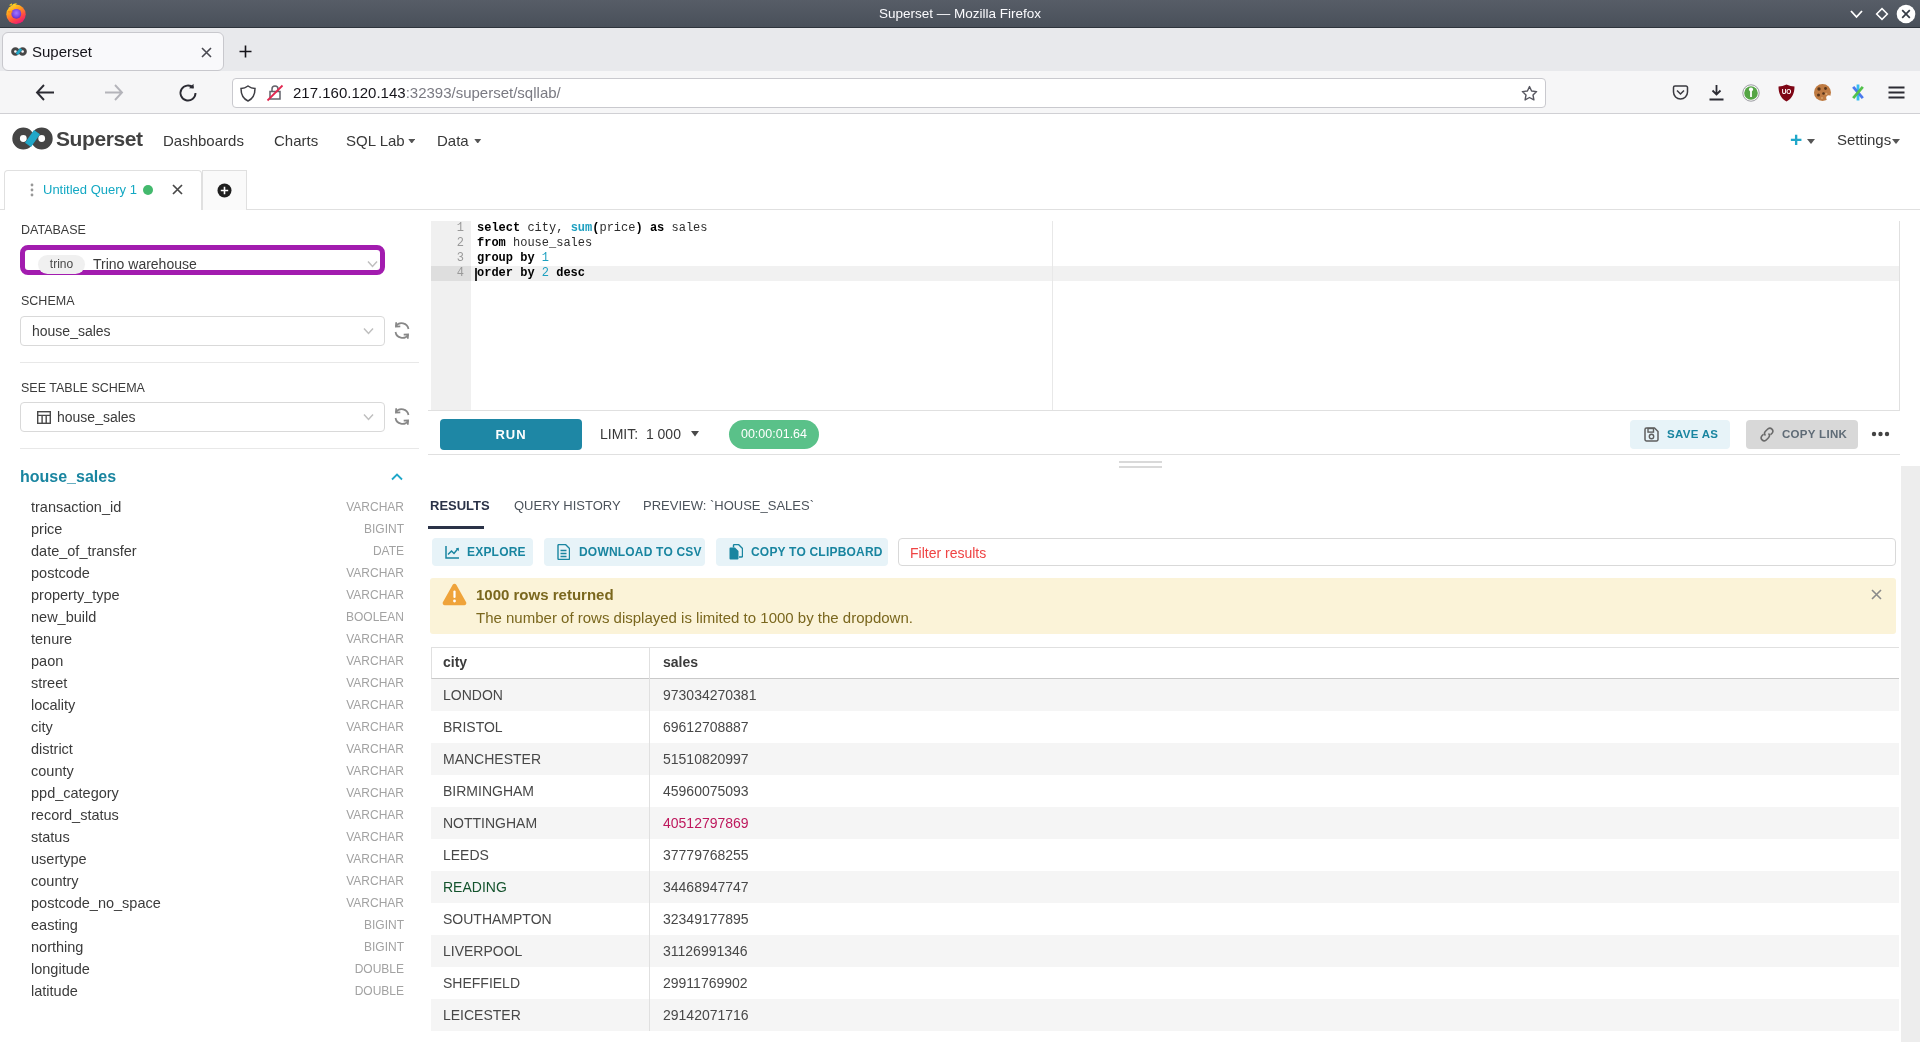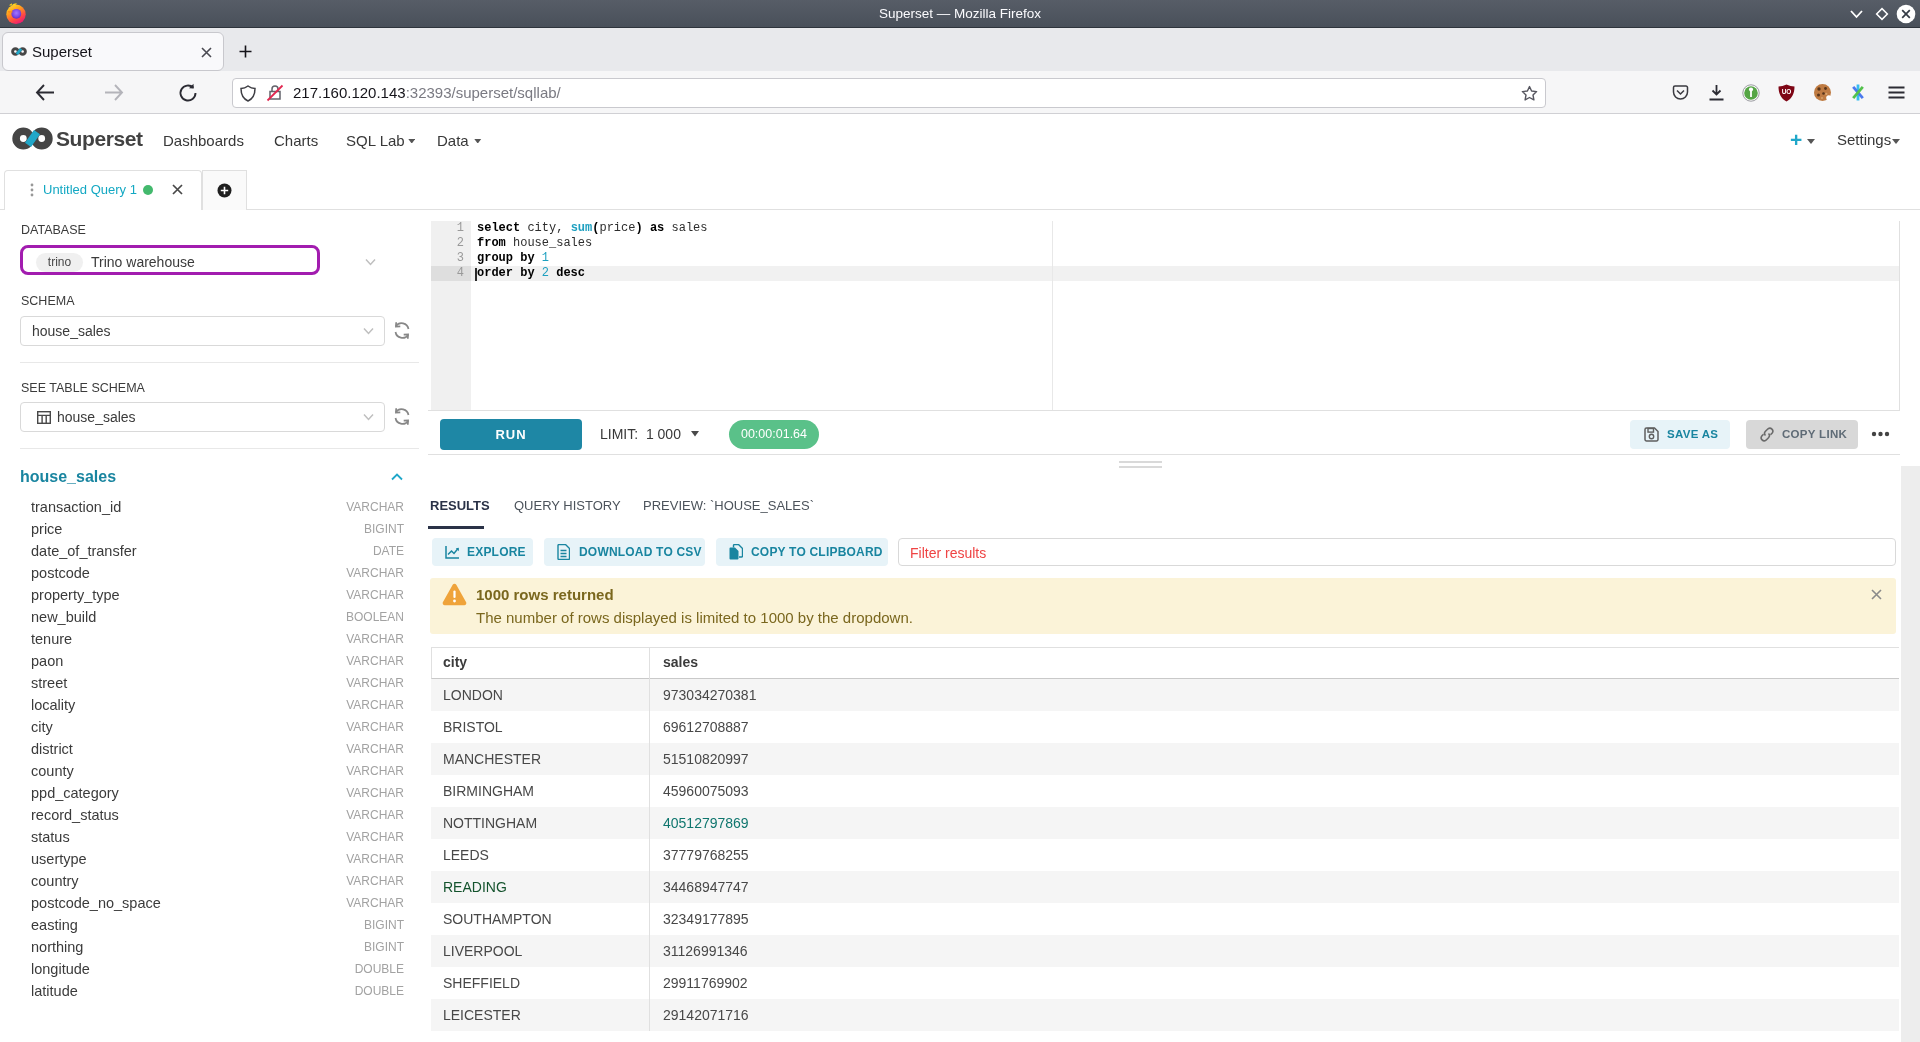--- a/index.html
+++ b/index.html
@@ -165,21 +165,21 @@
         <path d="M1,1 L10,10 M10,1 L1,10" stroke="#484848" stroke-width="1.7"></path>
       </svg>
   <svg class="abs" style="left:217px;top:13px" width="15" height="15" viewBox="0 0 15 15">
         <circle cx="7.5" cy="7.5" r="7" fill="#1f1f1f"></circle>
         <path d="M7.5,3.8 L7.5,11.2 M3.8,7.5 L11.2,7.5" stroke="#fff" stroke-width="1.6"></path>
       </svg>
 </div>
 
 <div class="abs" id="sidebar" style="left:0;top:210px;width:427px;height:832px;background:#fff;">
   <div class="abs" style="left:21px;top:13px;font-size:12.5px;color:#3b3b3b;">DATABASE</div>
-  <div class="abs" style="left:20px;top:35px;width:300px;height:30px;border:3px solid #a21caf;border-radius:8px;background:#fff;">
+  <div class="abs" style="left:20px;top:35px;width:365px;height:30px;border:5px solid #a21caf;border-radius:8px;background:#fff;">
     <div class="abs" style="left:13px;top:5px;width:47px;height:19px;background:#f0f0f0;border-radius:10px;text-align:center;line-height:19px;font-size:12px;color:#484848;">trino</div>
     <div class="abs" style="left:68px;top:0;height:28px;line-height:28px;font-size:14px;color:#3b3b3b;">Trino warehouse</div>
     <svg class="abs" style="left:342px;top:10px" width="11" height="8" viewBox="0 0 11 8">
           <path d="M1,1.5 L5.5,6.5 L10,1.5" fill="none" stroke="#bfbfbf" stroke-width="1.5"></path>
         </svg>
   </div>
   <div class="abs" style="left:21px;top:84px;font-size:12.5px;color:#3b3b3b;">SCHEMA</div>
   <div class="abs" style="left:20px;top:106px;width:365px;height:30px;border:1px solid #d9d9d9;border-radius:4px;background:#fff;">
     <div class="abs" style="left:11px;top:0;height:28px;line-height:28px;font-size:14px;color:#3b3b3b;">house_sales</div>
     <svg class="abs" style="left:342px;top:10px" width="11" height="8" viewBox="0 0 11 8">
@@ -363,21 +363,21 @@
   <div class="abs" style="left:443px;top:256px;height:32px;line-height:32px;font-size:14px;color:#484848;">BRISTOL</div>
   <div class="abs" style="left:663px;top:256px;height:32px;line-height:32px;font-size:14px;color:#484848;">69612708887</div>
   <div class="abs" style="left:431px;top:288px;width:1468px;height:32px;background:#f5f5f5;"></div>
   <div class="abs" style="left:443px;top:288px;height:32px;line-height:32px;font-size:14px;color:#484848;">MANCHESTER</div>
   <div class="abs" style="left:663px;top:288px;height:32px;line-height:32px;font-size:14px;color:#484848;">51510820997</div>
   <div class="abs" style="left:431px;top:320px;width:1468px;height:32px;background:#ffffff;"></div>
   <div class="abs" style="left:443px;top:320px;height:32px;line-height:32px;font-size:14px;color:#484848;">BIRMINGHAM</div>
   <div class="abs" style="left:663px;top:320px;height:32px;line-height:32px;font-size:14px;color:#484848;">45960075093</div>
   <div class="abs" style="left:431px;top:352px;width:1468px;height:32px;background:#f5f5f5;"></div>
   <div class="abs" style="left:443px;top:352px;height:32px;line-height:32px;font-size:14px;color:#484848;">NOTTINGHAM</div>
-  <div class="abs" style="left:663px;top:352px;height:32px;line-height:32px;font-size:14px;color:#0f766e;">40512797869</div>
+  <div class="abs" style="left:663px;top:352px;height:32px;line-height:32px;font-size:14px;color:#be185d;">40512797869</div>
   <div class="abs" style="left:431px;top:384px;width:1468px;height:32px;background:#ffffff;"></div>
   <div class="abs" style="left:443px;top:384px;height:32px;line-height:32px;font-size:14px;color:#484848;">LEEDS</div>
   <div class="abs" style="left:663px;top:384px;height:32px;line-height:32px;font-size:14px;color:#484848;">37779768255</div>
   <div class="abs" style="left:431px;top:416px;width:1468px;height:32px;background:#f5f5f5;"></div>
   <div class="abs" style="left:443px;top:416px;height:32px;line-height:32px;font-size:14px;color:#14532d;">READING</div>
   <div class="abs" style="left:663px;top:416px;height:32px;line-height:32px;font-size:14px;color:#484848;">34468947747</div>
   <div class="abs" style="left:431px;top:448px;width:1468px;height:32px;background:#ffffff;"></div>
   <div class="abs" style="left:443px;top:448px;height:32px;line-height:32px;font-size:14px;color:#484848;">SOUTHAMPTON</div>
   <div class="abs" style="left:663px;top:448px;height:32px;line-height:32px;font-size:14px;color:#484848;">32349177895</div>
   <div class="abs" style="left:431px;top:480px;width:1468px;height:32px;background:#f5f5f5;"></div>

